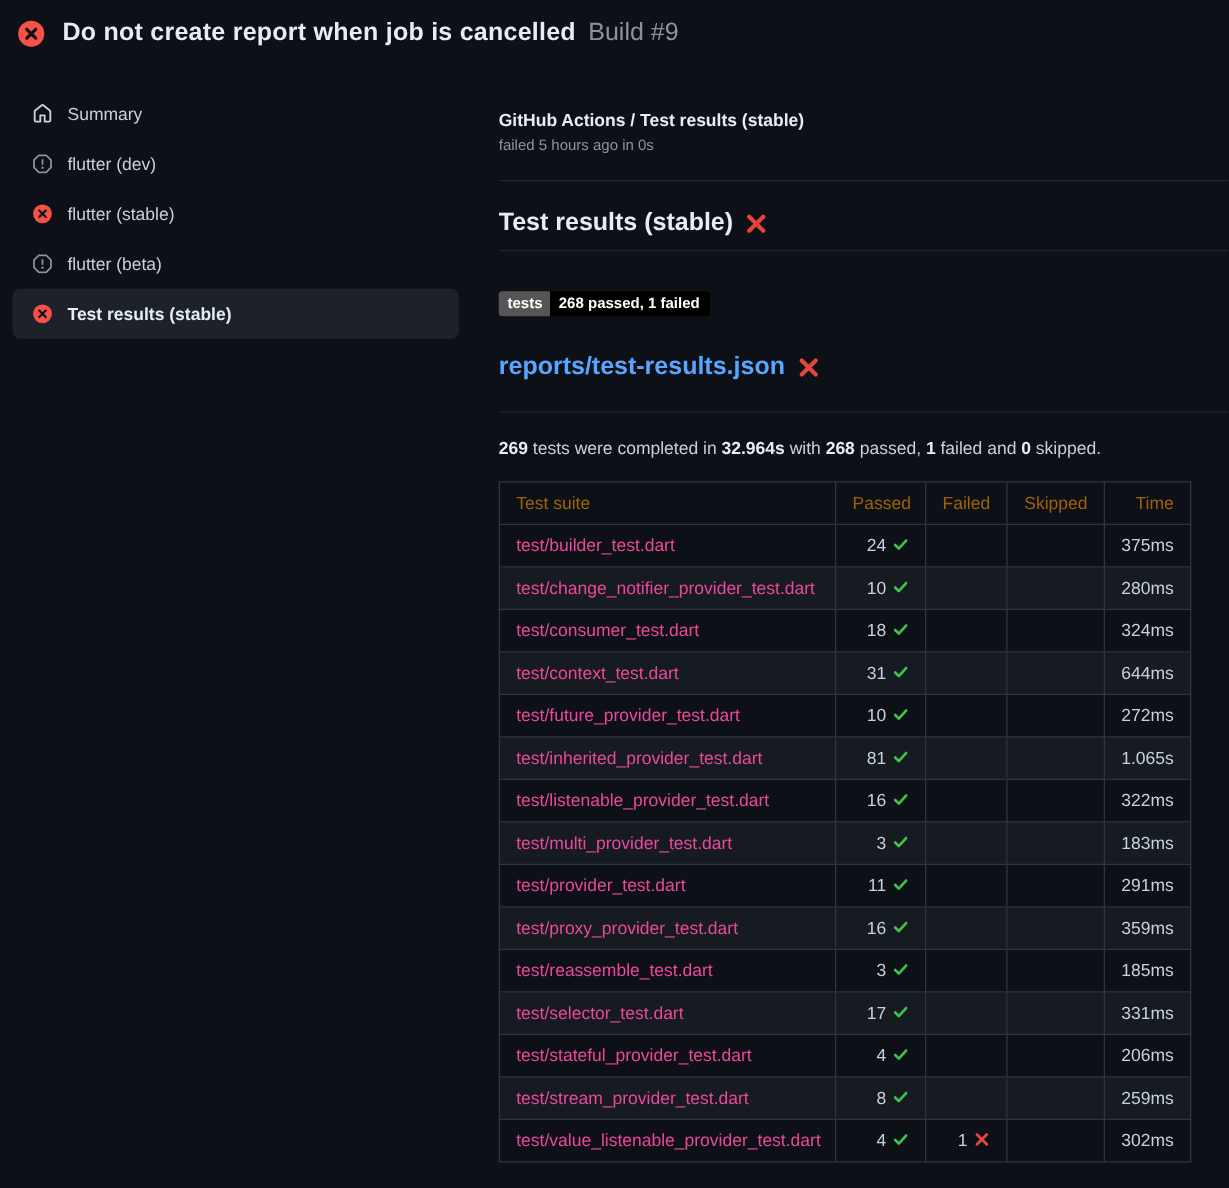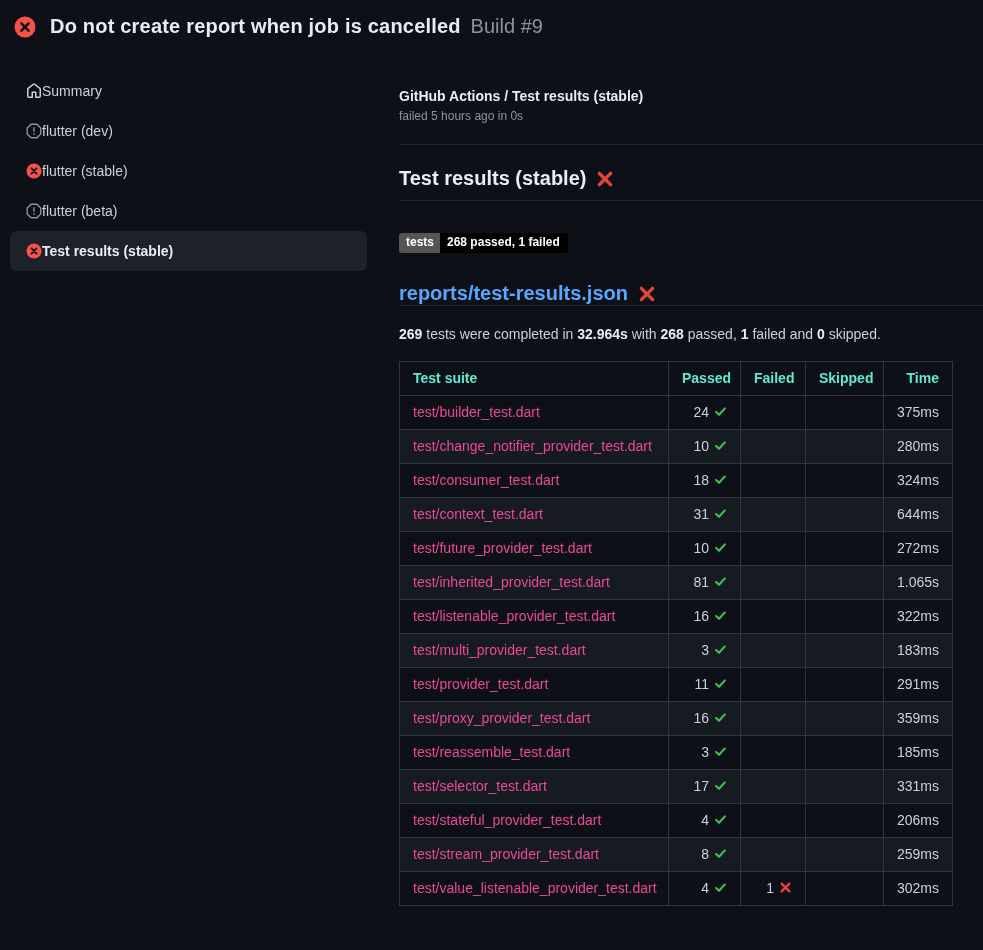--- a/index.html
+++ b/index.html
@@ -18,21 +18,21 @@
   .app-title { font-size:20px; font-weight:700; color:#e6edf3; letter-spacing:.2px; }
   .app-build { font-size:20px; font-weight:400; color:#8b949e; margin-left:6px; }
 
   
   .layout { display:flex; align-items:flex-start; }
   .sidebar { width:383px; flex:0 0 383px; padding:20px 16px 0 10px; }
   .main { flex:1 1 auto; padding:37px 0 0 16px; }
 
   
   .side-item {
-    display:flex; align-items:center; 
+    display:flex; align-items:center; gap:12px;
     padding:10px 16px; border-radius:6px;
     font-size:14px; color:#c9d1d9; cursor:pointer;
     height:40px;
   }
   .side-item.selected { background:#1c212a; color:#e6edf3; font-weight:700; }
   .side-icon { width:16px; height:16px; flex:0 0 16px; display:inline-flex; }
   .jobs-heading { color:#8b949e; font-size:12px; padding:20px 16px 8px 16px; }
 
   
   .check-title { font-size:14px; font-weight:700; color:#e6edf3; }
@@ -47,37 +47,37 @@
   }
   .cross-lg { width:18px; height:18px; display:inline-flex; }
 
   
   .badge { display:inline-flex; margin-top:32px; font-size:12px; font-weight:600; color:#fff; line-height:13px; }
   .badge-label { background:#555555; padding:3px 6px 4px 7px; border-radius:3px 0 0 3px; }
   .badge-value { background:#e05d44; padding:3px 8px 4px 7px; border-radius:0 3px 3px 0; }
 
   
   .section-h2 {
-    margin-top:29px; padding-bottom:0; border-bottom:1px solid #21262d;
+    margin-top:29px; padding-bottom:24px; border-bottom:1px solid #21262d;
     font-size:20px; font-weight:700;
     display:flex; align-items:center; gap:10px;
   }
   .section-h2 a { color:#58a6ff; }
 
   
   .summary-line { margin-top:20px; font-size:14px; color:#c9d1d9; }
   .summary-line strong { color:#e6edf3; font-weight:700; }
 
   
   table.results {
     margin-top:19px; border-collapse:collapse; table-layout:fixed;
     width:553px; font-size:14px; line-height:20px;
   }
   .results th, .results td { border:1px solid #30363d; padding:6px 13px 7px 13px; }
-  .results th { color:#5eead4; font-weight:700; text-align:right; }
+  .results th { color:#a16207; font-weight:400; text-align:right; }
   .results th.col-suite { text-align:left; }
   .results td { color:#c9d1d9; text-align:right; white-space:nowrap; }
   .results td.cell-suite { text-align:left; }
   .results tbody tr:nth-child(even) { background:#161b22; }
   .suite-link { color:#ec4899; }
   .cell-num { margin-right:5px; }
   .cell-icon { width:13px; height:13px; vertical-align:-1px; }
 </style>
 </head>
 <body>

